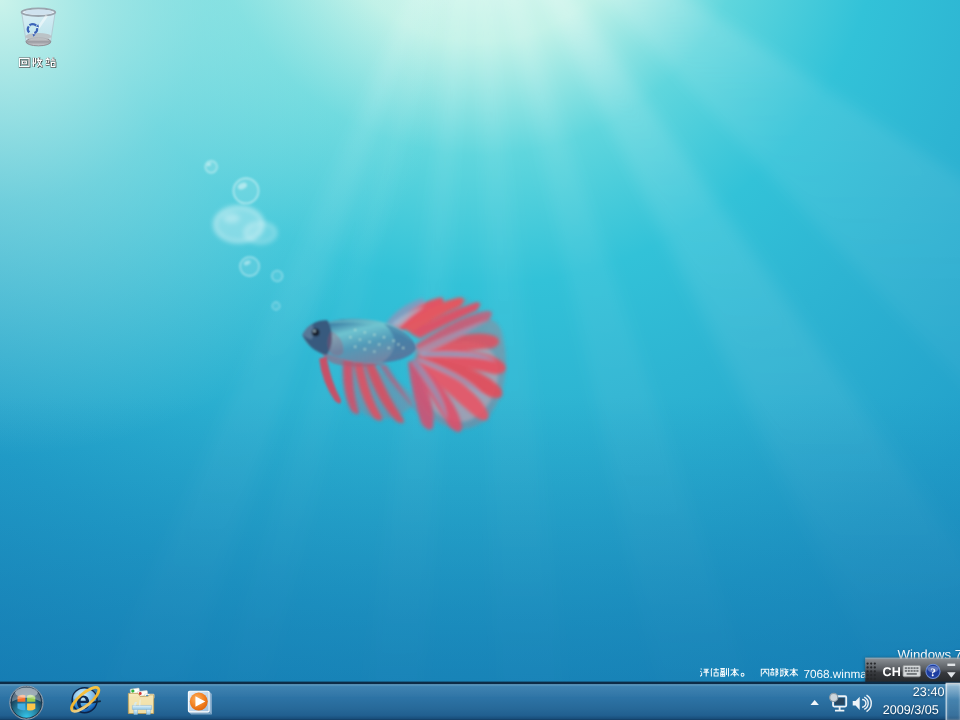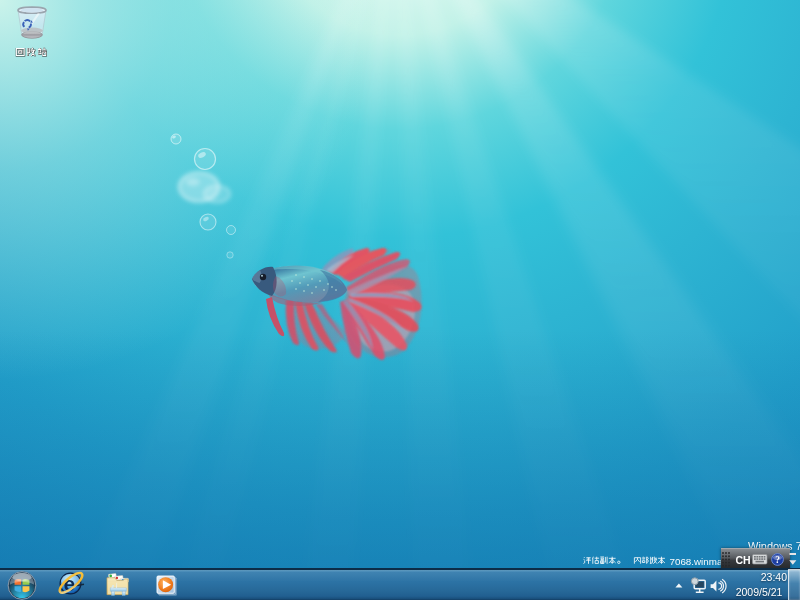--- a/index.html
+++ b/index.html
@@ -281,21 +281,21 @@
         <use href="#g_ben" x="25.2"></use>
         <use href="#g_jh" x="33.6"></use>
     <use href="#g_nei" x="50.5"></use>
         <use href="#g_bu" x="58.5"></use>
         <use href="#g_ban" x="66.5"></use>
         <use href="#g_ben" x="74.5"></use>
   </g>
   <text x="86.5" y="10" font-family="Liberation Sans" font-size="9.8" fill="#ffffff" opacity="0.96">7068.winmain.090320-1322</text>
 </svg>
 
-<div id="langbar" style="position:absolute;left:721px;top:548px;width:69px;height:21px;background:linear-gradient(#888d92,#575b60 42%,#37393d 55%,#232629);border-top:1px solid #a2a8ad;box-shadow:0 0 3px rgba(0,0,0,0.45);">
+<div id="langbar" style="position:absolute;left:721px;top:548px;width:80px;height:21px;background:linear-gradient(#888d92,#575b60 42%,#37393d 55%,#232629);border-top:1px solid #a2a8ad;box-shadow:0 0 3px rgba(0,0,0,0.45);">
   <svg width="79" height="21" viewBox="0 0 79 21">
     <g fill="#26282b">
       <circle cx="2" cy="4" r="0.95"></circle>
           <circle cx="5" cy="4" r="0.95"></circle>
           <circle cx="8" cy="4" r="0.95"></circle>
       <circle cx="2" cy="7.2" r="0.95"></circle>
           <circle cx="5" cy="7.2" r="0.95"></circle>
           <circle cx="8" cy="7.2" r="0.95"></circle>
       <circle cx="2" cy="10.4" r="0.95"></circle>
           <circle cx="5" cy="10.4" r="0.95"></circle>
@@ -445,17 +445,17 @@
     <rect x="25.6" y="13.6" width="8.2" height="5.8" fill="#27465f"></rect>
     <path d="M29.7,20.8 V23.4 M25.8,24.2 H33.6" stroke="#eef3f7" stroke-width="1.5" fill="none"></path>
     <circle cx="24.8" cy="13.2" r="3.4" fill="#cdd6dc" stroke="#8a9ba6" stroke-width="1"></circle>
     <path d="M40.6,16.2 H43 L46.4,12.6 V23.6 L43,20 H40.6 Z" fill="#eef3f7"></path>
     <path d="M48.4,14.9 a3.2,3.2 0 0 1 0,6.4" stroke="#eef3f7" stroke-width="1.2" fill="none"></path>
     <path d="M50.2,13 a5.6,5.6 0 0 1 0,10.2" stroke="#eef3f7" stroke-width="1.2" fill="none"></path>
     <path d="M52.1,11.2 a8,8 0 0 1 0,13.8" stroke="#eef3f7" stroke-width="1.2" fill="none"></path>
   </svg>
 
   <div style="position:absolute;left:731px;top:3px;width:56px;text-align:right;color:#fff;font-size:10.5px;text-shadow:0 1px 2px rgba(0,20,40,0.7);">23:40</div>
-  <div style="position:absolute;left:731px;top:17.5px;width:56px;text-align:center;color:#fff;font-size:10.5px;text-shadow:0 1px 2px rgba(0,20,40,0.7);">2009/5/21</div>
+  <div style="position:absolute;left:731px;top:17.5px;width:56px;text-align:center;color:#fff;font-size:10.5px;text-shadow:0 1px 2px rgba(0,20,40,0.7);">2009/3/05</div>
 
   <div style="position:absolute;left:788px;top:1px;width:12px;height:31px;background:linear-gradient(rgba(255,255,255,0.45),rgba(255,255,255,0.12) 45%,rgba(120,160,190,0.25));border-left:1px solid rgba(255,255,255,0.75);border-top:1px solid rgba(255,255,255,0.75);box-sizing:border-box;box-shadow:inset 0 0 2px rgba(255,255,255,0.5);"></div>
 </div>
 </div>
 
 </body></html>

